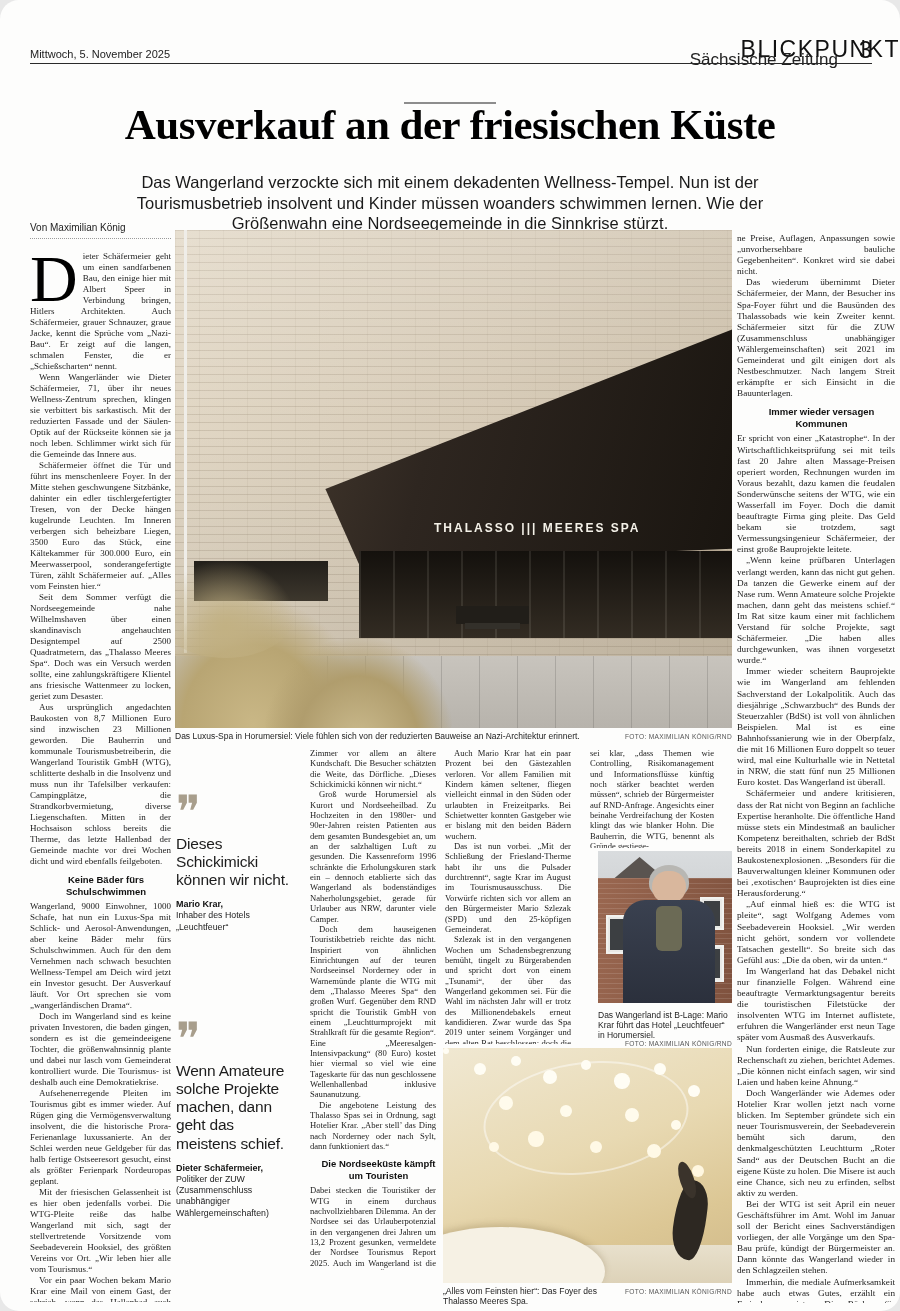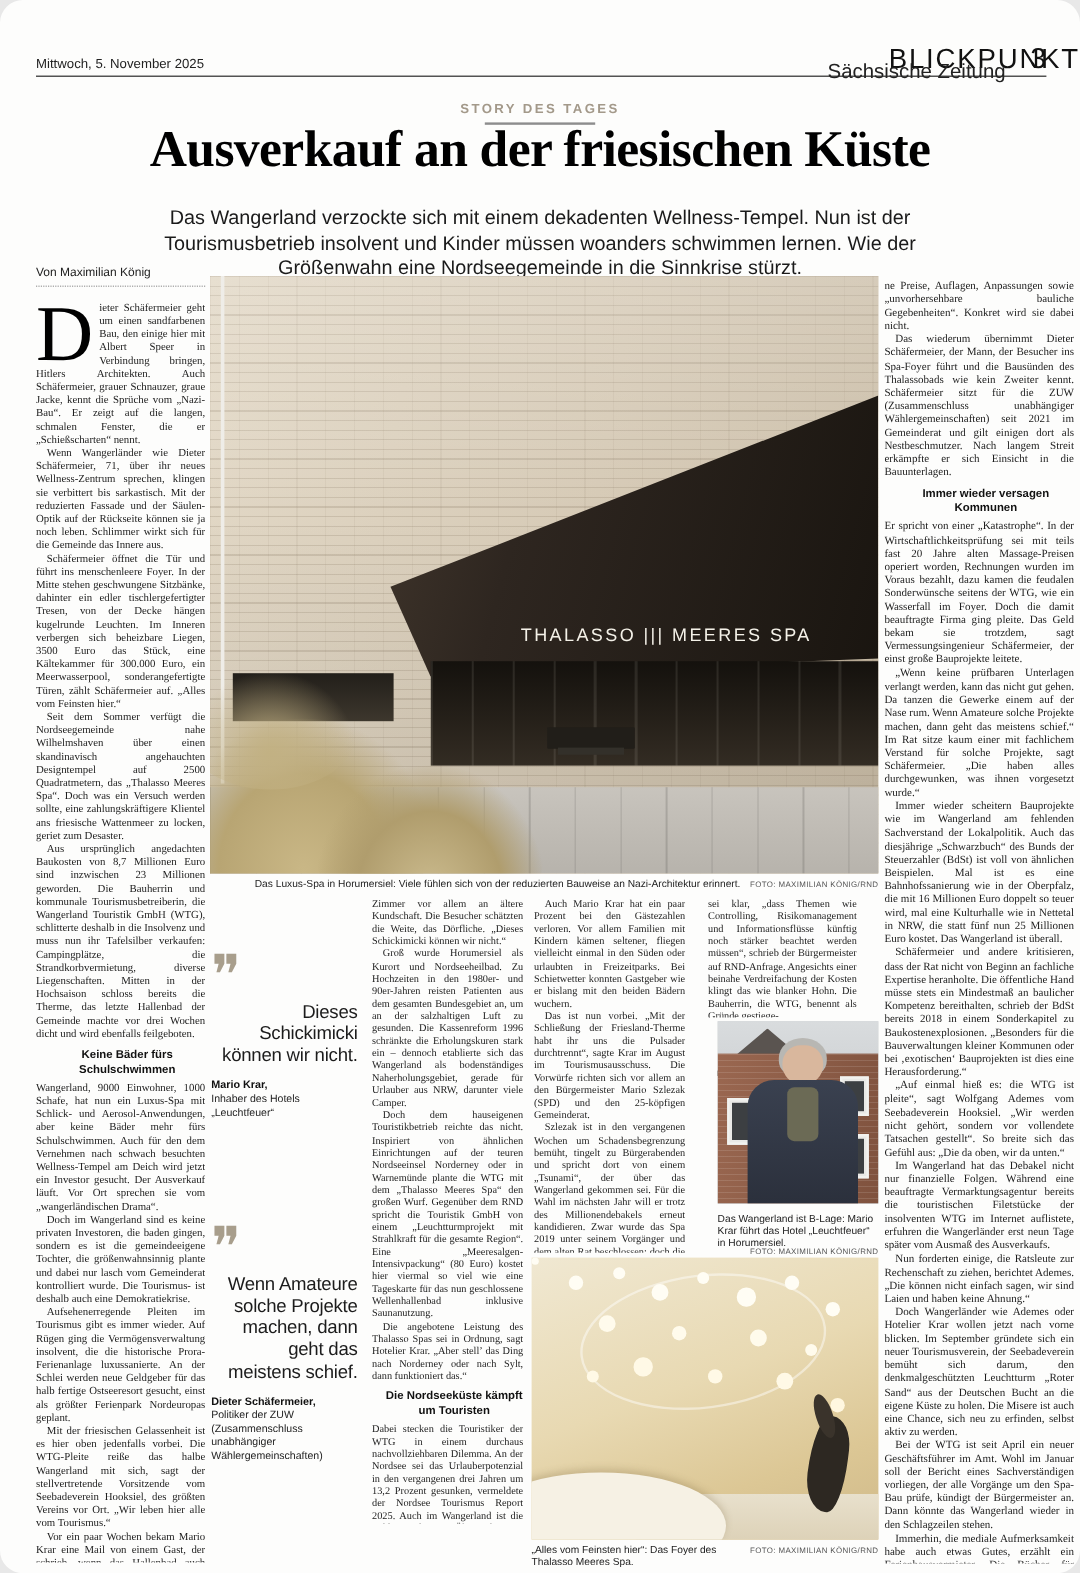--- a/index.html
+++ b/index.html
@@ -30,25 +30,25 @@
   .col2{left:310px;top:748px;width:126px;height:522px;font-size:8.6px;line-height:10.35px;}
   .col3{left:445px;top:748px;width:126px;height:296px;font-size:8.6px;line-height:10.35px;}
   .col4{left:590px;top:748px;width:124px;height:100px;font-size:8.6px;line-height:10.35px;}
   .col5{left:737px;top:233px;width:158px;height:1070px;font-size:9.2px;line-height:11.1px;}
   .dropcap{float:left;font-family:"Liberation Serif",serif;font-size:66px;line-height:52px;
            padding:2px 5px 0 0;color:#000;}
   
   .pullquote{position:absolute;left:176px;width:122px;}
   .pq1{top:795px;} .pq2{top:1022px;}
   .pq-mark{font-size:46px;line-height:34px;display:block;}
-  .pq-text{font-size:15.5px;line-height:1.17;color:#1c1c1c;margin:6px 0 10px;letter-spacing:-0.2px;text-align:right;}
+  .pq-text{font-size:15.5px;line-height:1.17;color:#1c1c1c;margin:6px 0 10px;letter-spacing:-0.2px;}
   .pq-name{font-size:9px;font-weight:bold;color:#111;}
   .pq-role{font-size:8.8px;line-height:1.3;color:#222;margin-top:1px;}
   
-  .cap-row{position:absolute;display:flex;justify-content:flex-end;align-items:baseline;}
+  .cap-row{position:absolute;display:flex;justify-content:space-between;align-items:baseline;}
   .cap-text{font-size:8.5px;line-height:1.18;color:#222;}
   .cap-credit{font-size:6.6px;letter-spacing:0.3px;color:#555;white-space:nowrap;margin-left:8px;}
   .cap-block{position:absolute;}
   .cap-block .cap-text{display:block;}
   .cap-block .cap-credit{display:block;text-align:right;margin:0;}
   
   .photo{position:absolute;overflow:hidden;}
   .photo-main{left:175px;top:230px;width:557px;height:498px;background:#d8cdbb;}
   .pm-wall{position:absolute;inset:0;
     background:
@@ -57,21 +57,21 @@
       linear-gradient(100deg,#e2d8c6 0%,#d6cab6 55%,#c9bca6 100%);}
   .pm-shade{position:absolute;inset:0;background:linear-gradient(180deg,rgba(255,255,255,0.18),rgba(0,0,0,0) 40%,rgba(0,0,0,0.07) 90%);}
   .pm-canopy{position:absolute;inset:0;
     clip-path:polygon(27% 52%, 100% 20%, 100% 64%, 33% 67%);
     background:linear-gradient(105deg,#57493a 0%,#2e2categories620 40%,#17130e 100%);
     background:linear-gradient(105deg,#57493a 0%,#2e2620 45%,#17130e 100%);}
   .pm-glass{position:absolute;left:33%;right:0;top:64.5%;height:17.5%;
     background:
       repeating-linear-gradient(90deg, rgba(235,230,215,0.10) 0 2px, rgba(0,0,0,0) 2px 34px),
       linear-gradient(180deg,#14110d,#332c23);}
-  .pm-sign{position:absolute;left:46.5%;top:58.5%;color:#f4f1e8;font-size:15px;letter-spacing:2px;white-space:nowrap;}
+  .pm-sign{position:absolute;left:46.5%;top:58.5%;color:#f4f1e8;font-size:12px;letter-spacing:2px;white-space:nowrap;font-weight:bold;}
   .pm-pave{position:absolute;left:0;right:0;bottom:0;height:14.5%;
     background:
       repeating-linear-gradient(90deg, rgba(90,88,84,0.25) 0 1px, rgba(0,0,0,0) 1px 38px),
       linear-gradient(180deg,#c8c4bd,#b7b3ac);}
   .pm-lowwin{position:absolute;left:3.5%;top:66.5%;width:24%;height:8%;
     background:linear-gradient(180deg,#221f1a,#3d372d);}
   .pm-bench{position:absolute;left:50.5%;top:75.5%;width:13%;height:3.6%;background:#211e19;border-radius:1px;}
   .pm-bench-leg{position:absolute;left:52%;top:79%;width:10%;height:1.2%;background:#33302a;}
   .pm-pole{position:absolute;left:1.6%;top:0;width:3px;height:85%;background:#efede8;}
   .pm-grass{position:absolute;border-radius:50%;}
@@ -121,21 +121,20 @@
 <body>
 
 <div class="page">
 
   <div class="hdr-date">Mittwoch, 5. November 2025</div>
   <div class="hdr-section">BLICKPUNKT</div>
   <div class="hdr-paper">Sächsische Zeitung</div>
   <div class="hdr-pagenum">3</div>
   <div class="hdr-rule"></div>
 
-  <div class="kicker" style="color:#a3998a;">STORY DES TAGES</div>
   <div class="kicker-rule"></div>
   <h1 class="headline" style="margin:0;">Ausverkauf an der friesischen Küste</h1>
   <div class="standfirst">Das Wangerland verzockte sich mit einem dekadenten Wellness-Tempel. Nun ist der Tourismusbetrieb insolvent und Kinder müssen woanders schwimmen lernen. Wie der Größenwahn eine Nordseegemeinde in die Sinnkrise stürzt.</div>
   <div class="byline">Von Maximilian König</div>
 
   <div class="photo photo-main">
     <div class="pm-wall"></div>
     <div class="pm-shade"></div>
     <div class="pm-pave"></div>
     <div class="pm-lowwin"></div>

